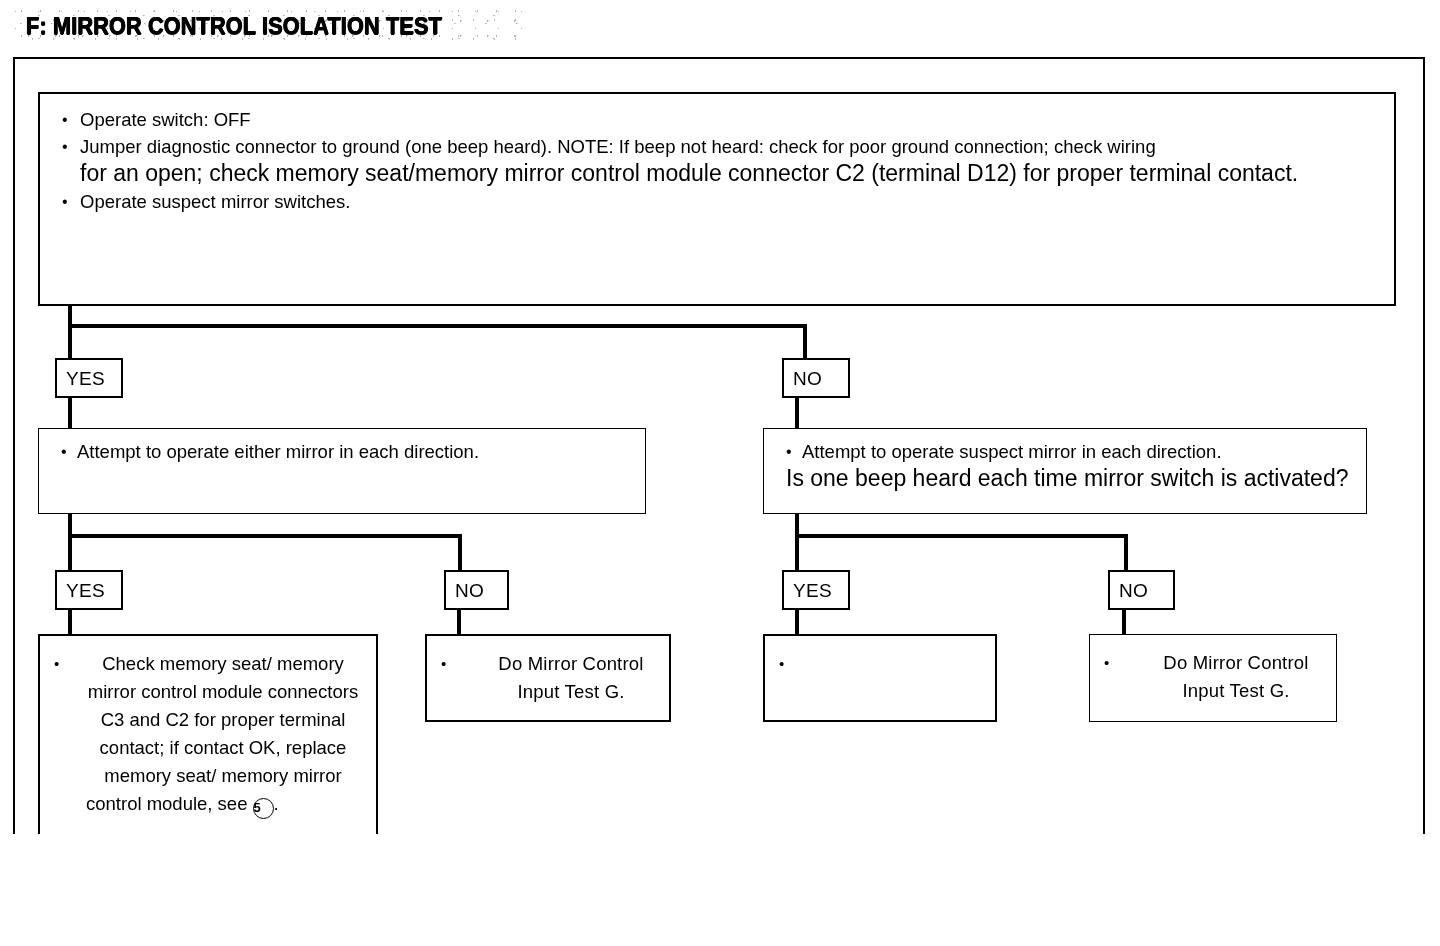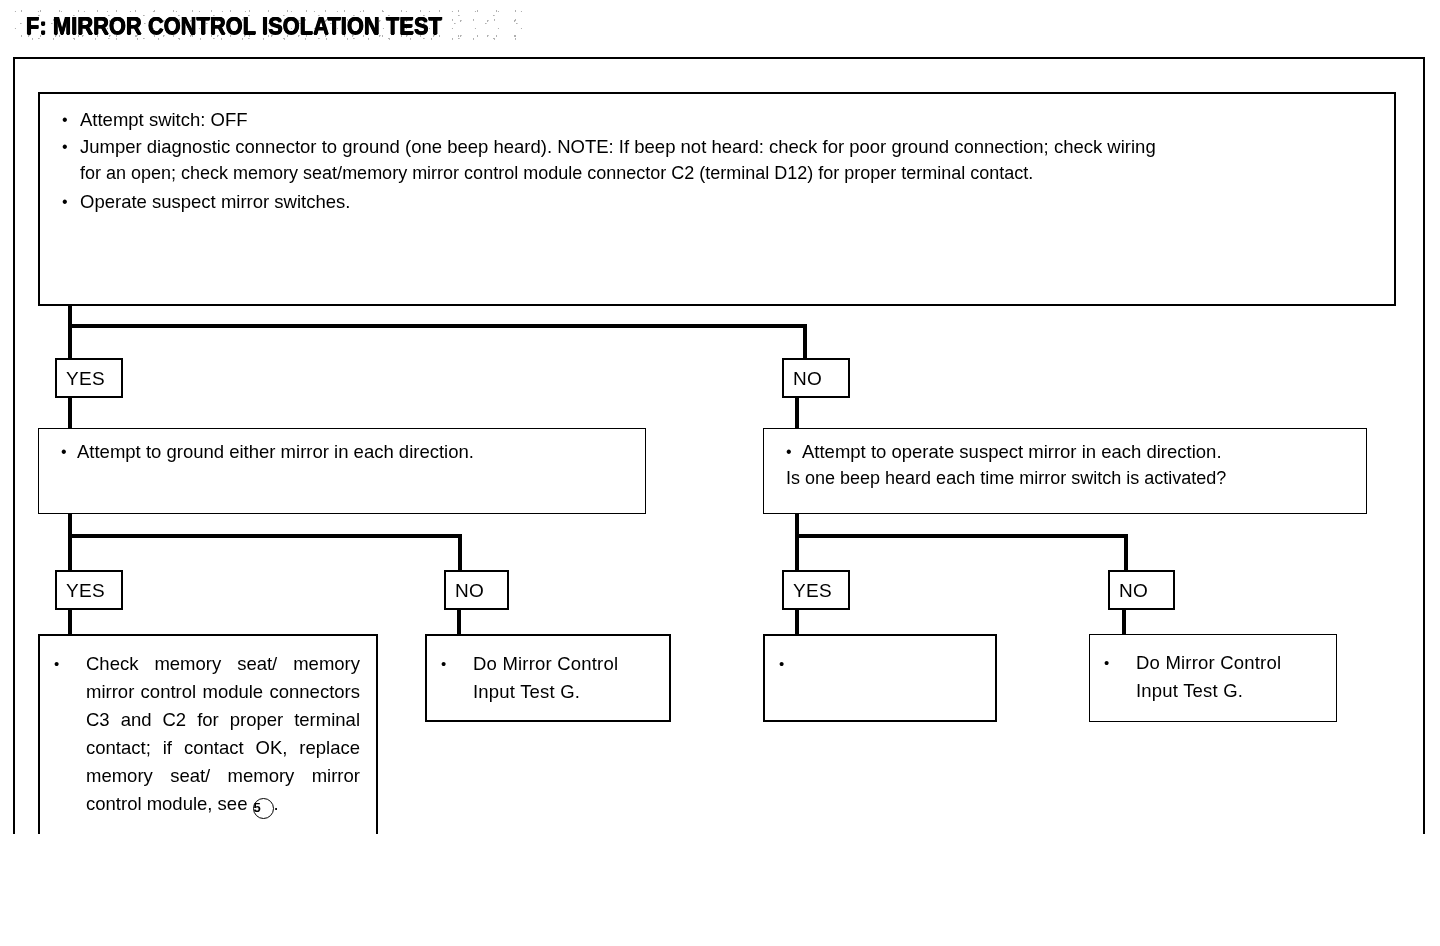--- a/index.html
+++ b/index.html
@@ -114,21 +114,21 @@
     padding-left: 12px;
     font-size: 16px;
     line-height: 27px;
     box-sizing: border-box;
   }
   .bullet-text {
     flex: 1 1 auto;
     padding-right: 8px;
   }
   .plain-line {
-    font-size: 18px;
+    font-size: 23px;
     line-height: 27px;
     padding-left: 5px;
     padding-right: 8px;
   }
 
   
   #main-question { left: 38px; top: 92px; width: 1358px; height: 214px; }
   #main-question .inner { padding: 12px 2px 0 10px; }
   #mq-line3 { margin-top: 1px; }
   #mq-para { margin-top: 4px; padding-left: 16px; }
@@ -159,21 +159,21 @@
     align-items: flex-start;
   }
   .res-bullet-dot {
     flex: 0 0 auto;
     width: 46px;
     padding-left: 14px;
     font-size: 15px;
     line-height: 28px;
     box-sizing: border-box;
   }
-  .res-body { flex: 1 1 auto; }
+  .res-body { flex: 1 1 auto; text-align: center; }
   .res-text-2line {
     font-size: 18.5px;
     line-height: 28px;
     letter-spacing: 0.2px;
   }
   .circled {
     display: inline-block;
     width: 19px;
     height: 19px;
     line-height: 17px;
@@ -208,21 +208,21 @@
 
   <div class="page-title">F:  MIRROR CONTROL ISOLATION TEST</div>
   <div class="title-speckle"></div>
 
   <div class="outer-frame"></div>
 
   <div class="flow-box" id="main-question">
     <div class="inner">
       <div class="bullet-line">
         <span class="bullet-dot">•</span>
-        <span class="bullet-text">Attempt switch:  OFF</span>
+        <span class="bullet-text">Operate switch:  OFF</span>
       </div>
       <div class="bullet-line">
         <span class="bullet-dot">•</span>
         <span class="bullet-text">Jumper diagnostic connector to ground (one beep heard). NOTE:  If beep not heard:  check for poor ground connection; check wiring</span>
       </div>
       <div class="plain-line" style="padding-left:30px;">for an open; check memory seat/memory mirror control module connector C2 (terminal D12) for proper terminal contact.</div>
       <div class="bullet-line" id="mq-line3">
         <span class="bullet-dot">•</span>
         <span class="bullet-text">Operate suspect mirror switches.</span>
       </div>
@@ -241,21 +241,21 @@
     <span>NO</span>
   </div>
 
   <div class="conn-v" style="left:68px; top:398px; height:32px;"></div>
   <div class="conn-v" style="left:795px; top:398px; height:32px;"></div>
 
   <div class="flow-box flow-box-thin qbox" id="q-left">
     <div class="inner">
       <div class="bullet-line">
         <span class="bullet-dot">•</span>
-        <span class="bullet-text">Attempt to ground either mirror in each direction.</span>
+        <span class="bullet-text">Attempt to operate either mirror in each direction.</span>
       </div>
     </div>
   </div>
 
   <div class="flow-box flow-box-thin qbox" id="q-right">
     <div class="inner">
       <div class="bullet-line">
         <span class="bullet-dot">•</span>
         <span class="bullet-text">Attempt to operate suspect mirror in each direction.</span>
       </div>

